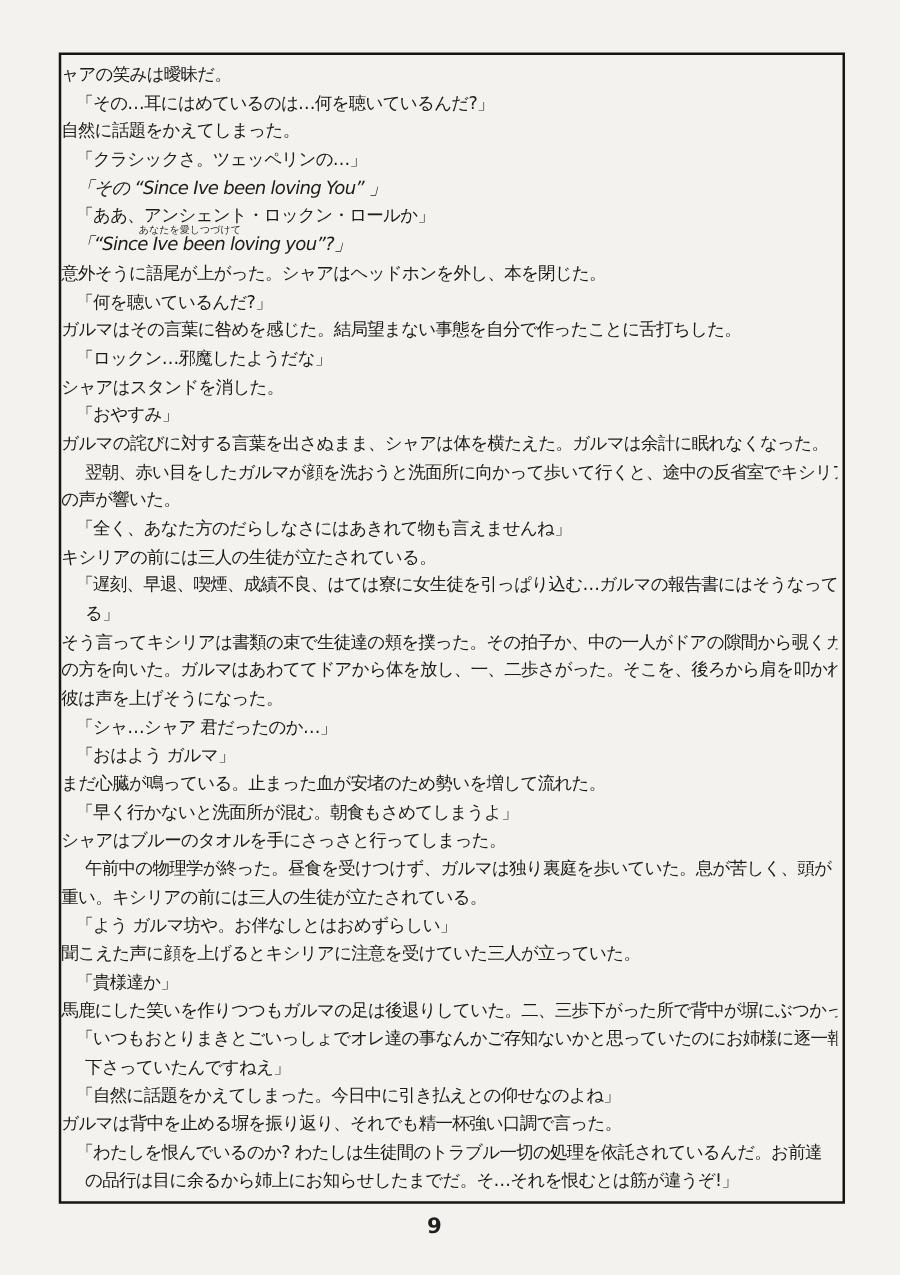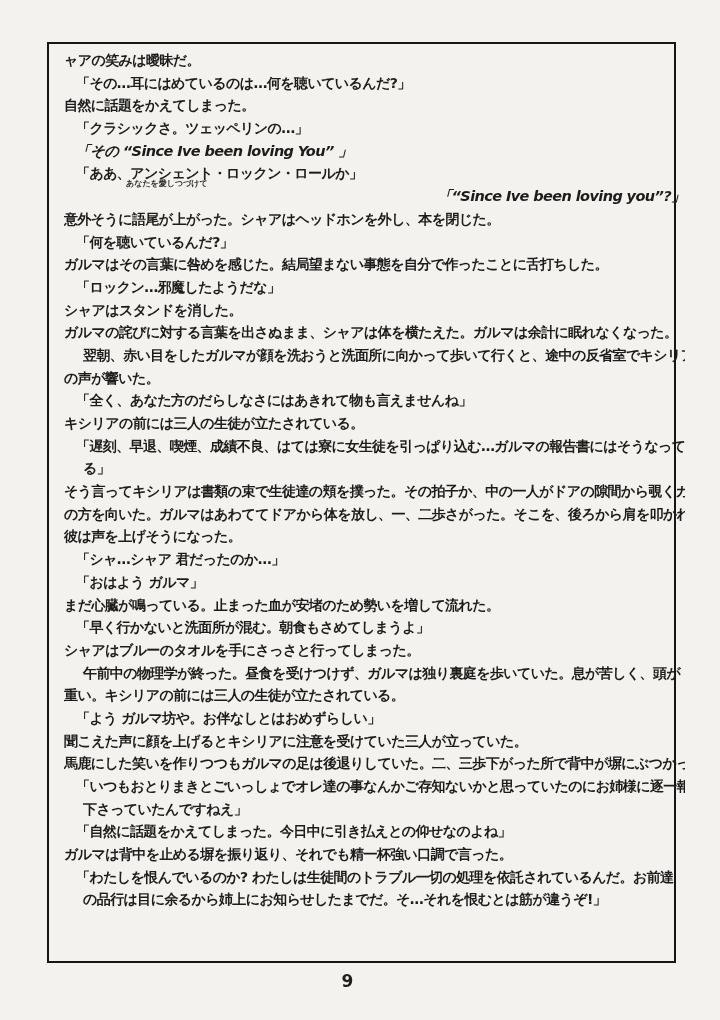--- a/index.html
+++ b/index.html
@@ -25,39 +25,38 @@
     position: absolute;
     left: 47px;
     top: 42px;
     width: 625px;
     height: 917px;
     border: 2px solid #161616;
     background: #f3f2ee;
   }
   .textblock {
     position: absolute;
-    left: 15px;
+    left: 0;
     top: 5px;
     width: 621px;
-    font-weight: bold;
   }
   .line {
     position: relative;
     height: 22.7px;
     line-height: 22.7px;
     font-size: 14px;
     letter-spacing: -0.6px;
     color: #1c1c1c;
     white-space: nowrap;
     overflow: hidden;
   }
   .ind-1 { padding-left: 12px; }
   .ind-2 { padding-left: 19px; }
   .cursive { font-style: italic; font-size: 14.5px; }
-  .has-ruby { overflow: visible; text-align: right; }
+  .has-ruby { overflow: visible; }
   .furigana {
     position: absolute;
     top: -5px;
     left: 62px;
     font-size: 8px;
     line-height: 8px;
     letter-spacing: 0;
     font-style: normal;
     color: #2a2a2a;
   }
@@ -87,39 +86,41 @@
       <div class="line ind-1">「ああ、アンシェント・ロックン・ロールか」</div>
       <div class="line ind-1 cursive has-ruby">
         <span class="furigana">あなたを愛しつづけて</span>
         <span>「“Since Ive been loving you”?」</span>
       </div>
       <div class="line">意外そうに語尾が上がった。シャアはヘッドホンを外し、本を閉じた。</div>
       <div class="line ind-1">「何を聴いているんだ?」</div>
       <div class="line">ガルマはその言葉に咎めを感じた。結局望まない事態を自分で作ったことに舌打ちした。</div>
       <div class="line ind-1">「ロックン…邪魔したようだな」</div>
       <div class="line">シャアはスタンドを消した。</div>
+      <div class="line ind-1">「おやすみ」</div>
       <div class="line">ガルマの詫びに対する言葉を出さぬまま、シャアは体を横たえた。ガルマは余計に眠れなくなった。</div>
       <div class="line ind-2">翌朝、赤い目をしたガルマが顔を洗おうと洗面所に向かって歩いて行くと、途中の反省室でキシリア</div>
       <div class="line">の声が響いた。</div>
       <div class="line ind-1">「全く、あなた方のだらしなさにはあきれて物も言えませんね」</div>
       <div class="line">キシリアの前には三人の生徒が立たされている。</div>
       <div class="line ind-1">「遅刻、早退、喫煙、成績不良、はては寮に女生徒を引っぱり込む…ガルマの報告書にはそうなってい</div>
       <div class="line ind-2">る」</div>
       <div class="line">そう言ってキシリアは書類の束で生徒達の頬を撲った。その拍子か、中の一人がドアの隙間から覗くガルマ</div>
       <div class="line">の方を向いた。ガルマはあわててドアから体を放し、一、二歩さがった。そこを、後ろから肩を叩かれた。</div>
       <div class="line">彼は声を上げそうになった。</div>
       <div class="line ind-1">「シャ…シャア 君だったのか…」</div>
       <div class="line ind-1">「おはよう ガルマ」</div>
       <div class="line">まだ心臓が鳴っている。止まった血が安堵のため勢いを増して流れた。</div>
       <div class="line ind-1">「早く行かないと洗面所が混む。朝食もさめてしまうよ」</div>
       <div class="line">シャアはブルーのタオルを手にさっさと行ってしまった。</div>
       <div class="line ind-2">午前中の物理学が終った。昼食を受けつけず、ガルマは独り裏庭を歩いていた。息が苦しく、頭が</div>
       <div class="line">重い。キシリアの前には三人の生徒が立たされている。</div>
       <div class="line ind-1">「よう ガルマ坊や。お伴なしとはおめずらしい」</div>
       <div class="line">聞こえた声に顔を上げるとキシリアに注意を受けていた三人が立っていた。</div>
+      <div class="line ind-1">「貴様達か」</div>
       <div class="line">馬鹿にした笑いを作りつつもガルマの足は後退りしていた。二、三歩下がった所で背中が塀にぶつかった。</div>
       <div class="line ind-1">「いつもおとりまきとごいっしょでオレ達の事なんかご存知ないかと思っていたのにお姉様に逐一報告して</div>
       <div class="line ind-2">下さっていたんですねえ」</div>
       <div class="line ind-1">「自然に話題をかえてしまった。今日中に引き払えとの仰せなのよね」</div>
       <div class="line">ガルマは背中を止める塀を振り返り、それでも精一杯強い口調で言った。</div>
       <div class="line ind-1">「わたしを恨んでいるのか? わたしは生徒間のトラブル一切の処理を依託されているんだ。お前達</div>
       <div class="line ind-2">の品行は目に余るから姉上にお知らせしたまでだ。そ…それを恨むとは筋が違うぞ!」</div>
     </div>
   </div>
   <div class="page-num">9</div>

